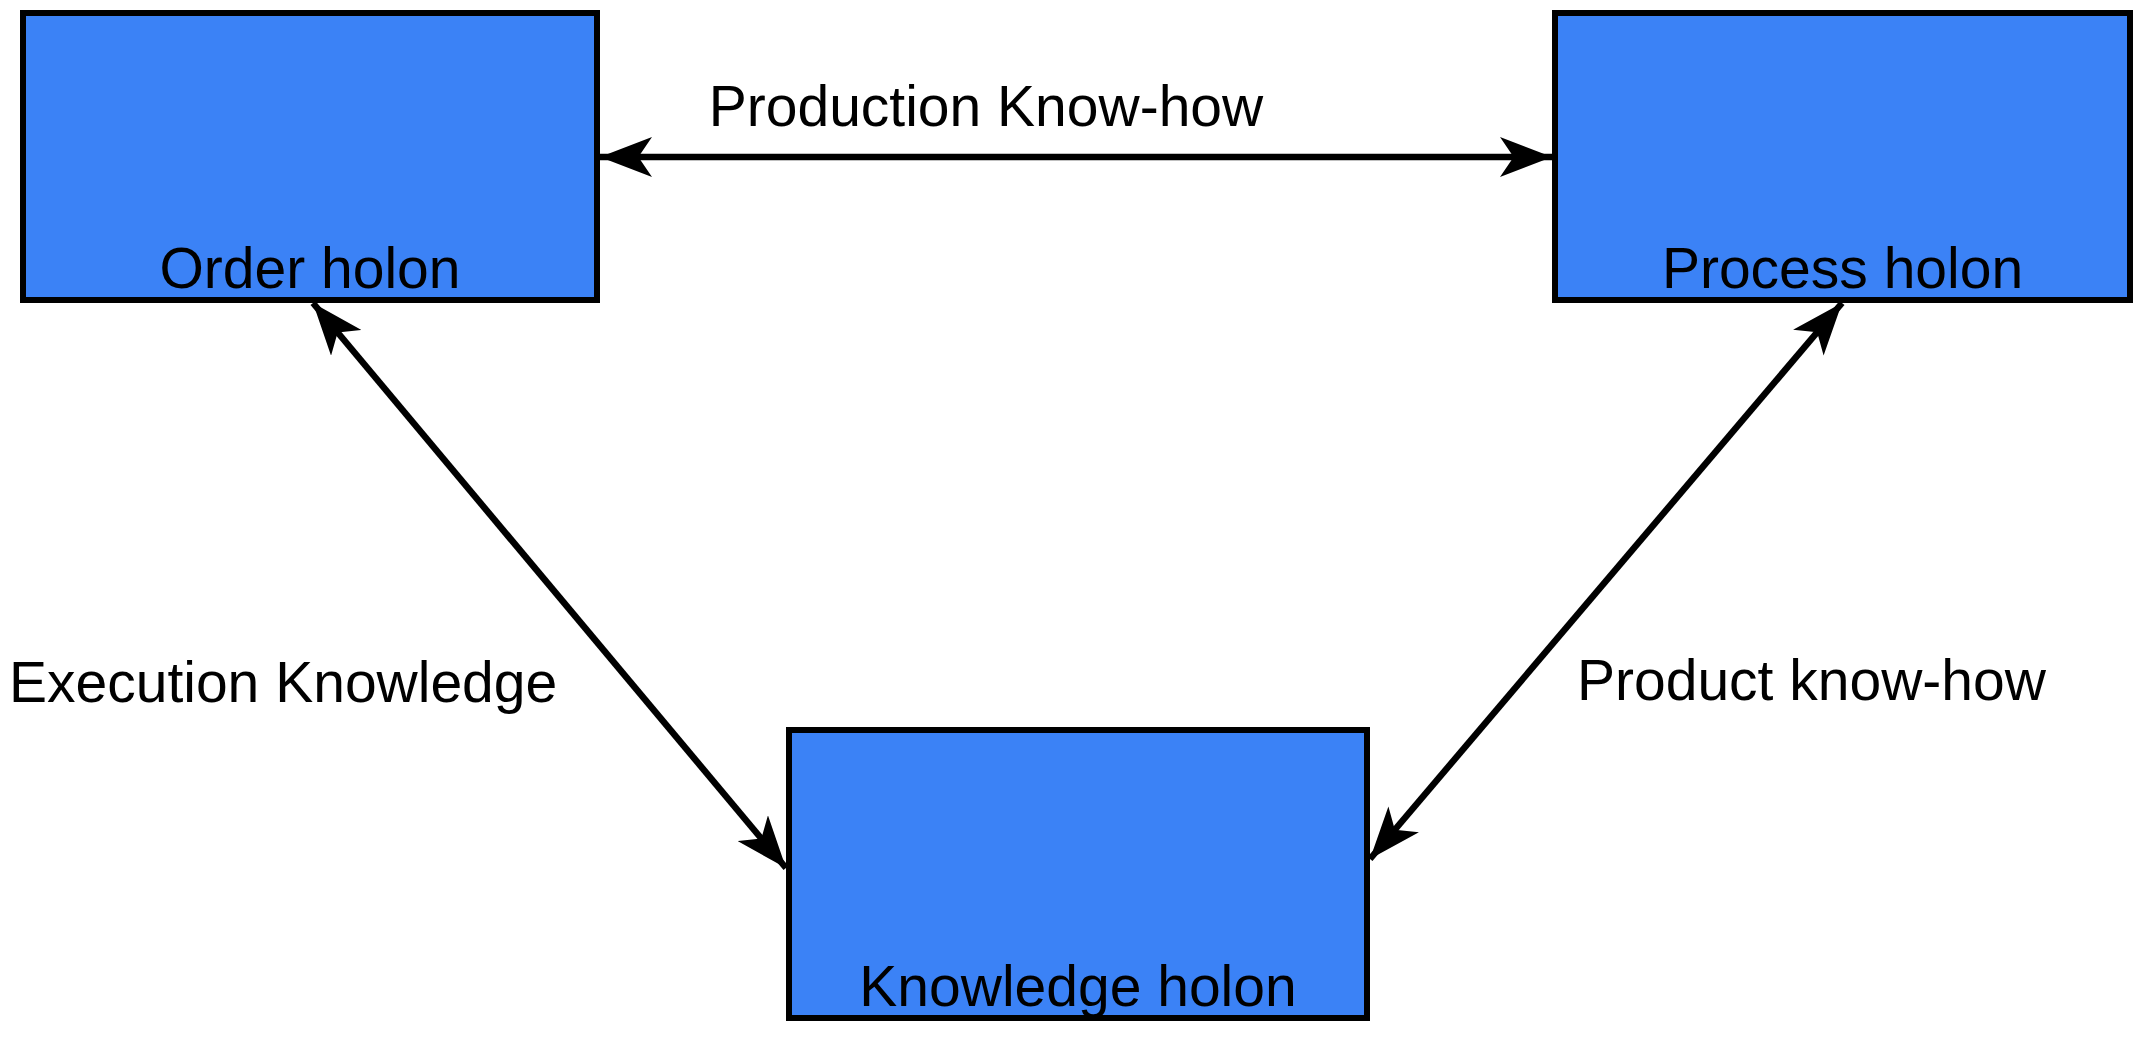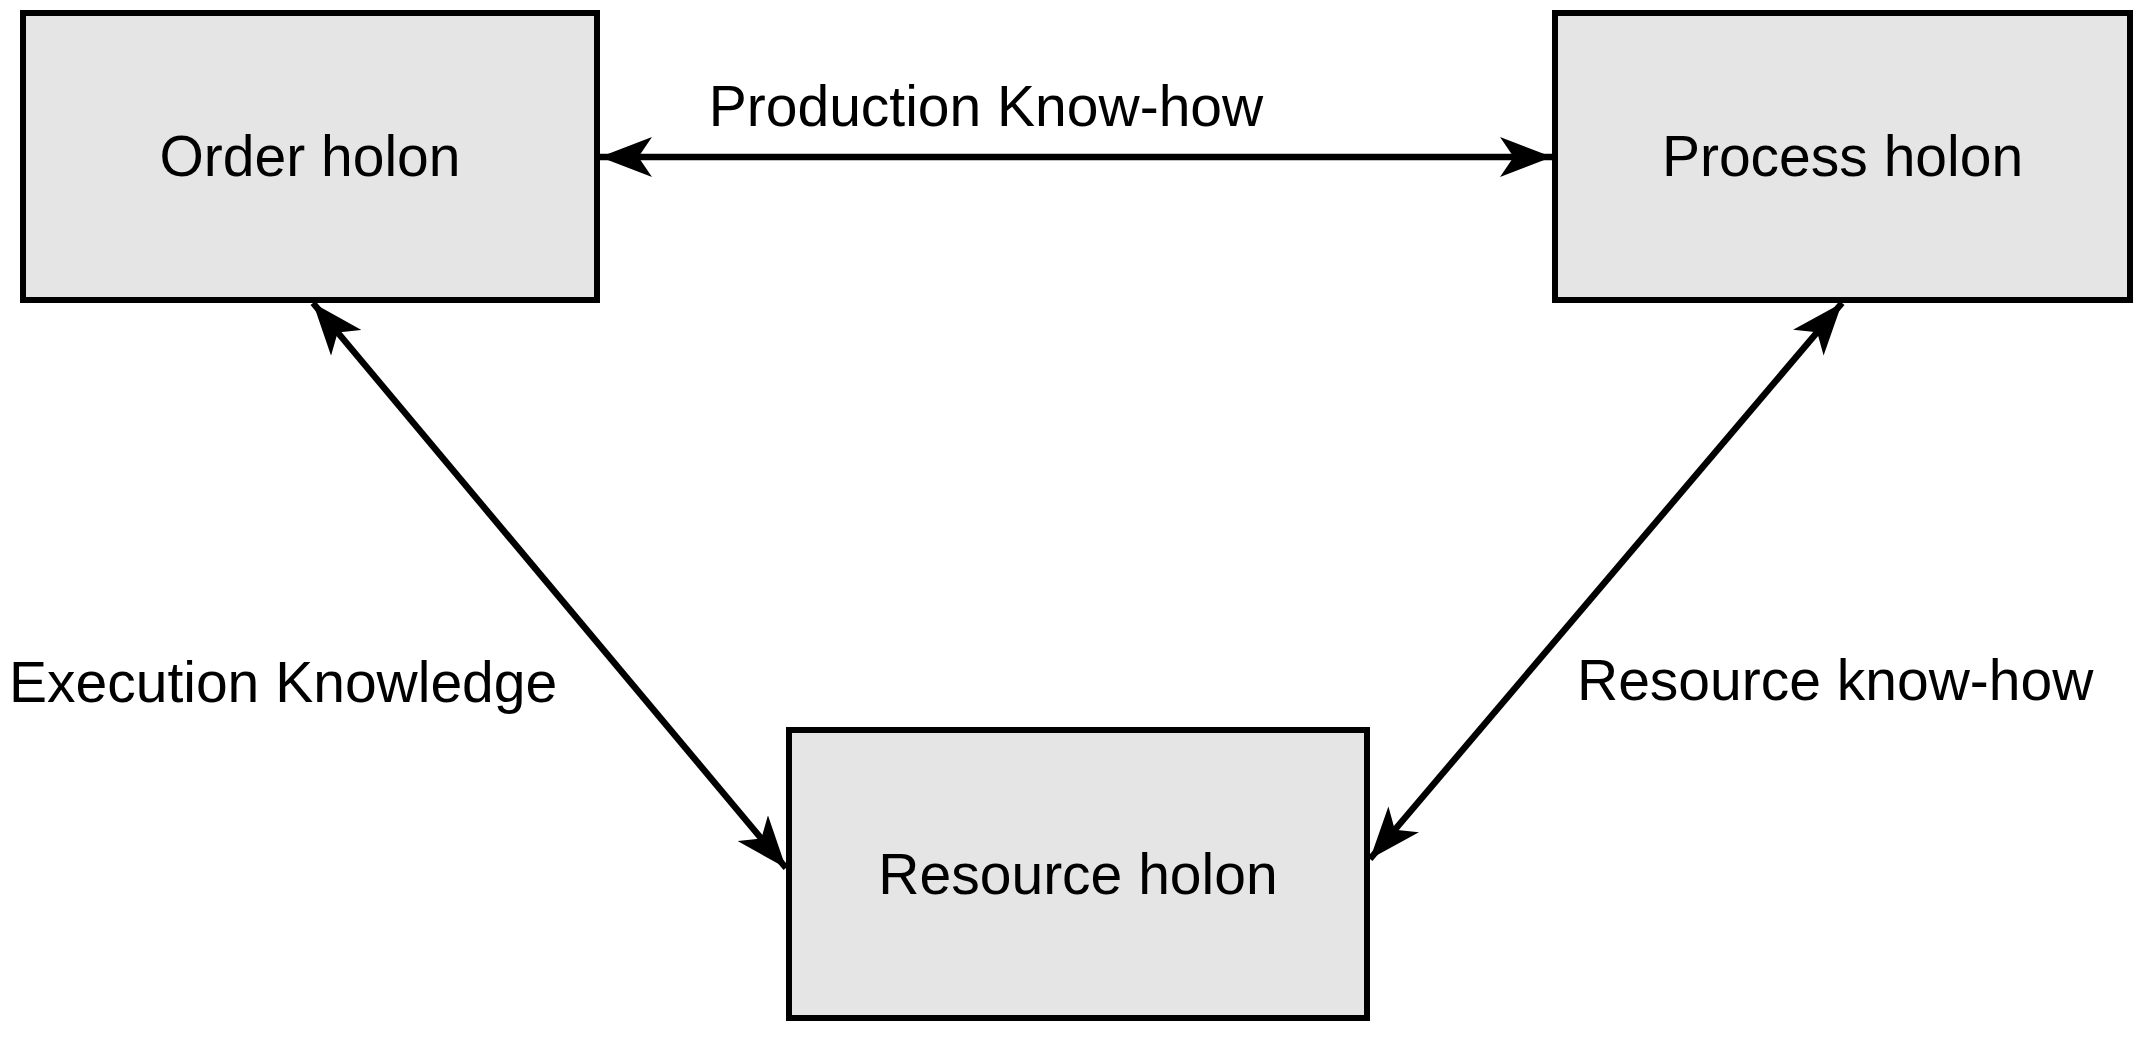--- a/index.html
+++ b/index.html
@@ -25,23 +25,23 @@
   }
   .edge-line {
     stroke: #000000;
     stroke-width: 6.5;
     fill: none;
   }
   .node {
     position: absolute;
     box-sizing: border-box;
     border: 6px solid #000000;
-    background: #e5e5e5;
+    background: #3b82f6;
     display: flex;
-    align-items: center;
+    align-items: flex-end;
     justify-content: center;
   }
   .node-order    { left: 20px;   top: 10px;  width: 580px; height: 293px; }
   .node-product  { left: 1552px; top: 10px;  width: 581px; height: 293px; }
   .node-resource { left: 786px;  top: 727px; width: 584px; height: 294px; }
   .node-label {
     font-size: 57px;
     line-height: 1;
     white-space: nowrap;
   }
@@ -88,22 +88,22 @@
 
   <div class="node node-order">
     <span class="node-label">Order holon</span>
   </div>
 
   <div class="node node-product">
     <span class="node-label">Process holon</span>
   </div>
 
   <div class="node node-resource">
-    <span class="node-label">Resource holon</span>
+    <span class="node-label">Knowledge holon</span>
   </div>
 
   <div class="edge-label label-production">Production Know-how</div>
 
   <div class="edge-label label-execution">Execution Knowledge</div>
 
-  <div class="edge-label label-process">Resource know-how</div>
+  <div class="edge-label label-process">Product know-how</div>
 
 </div>
 
 </body></html>

